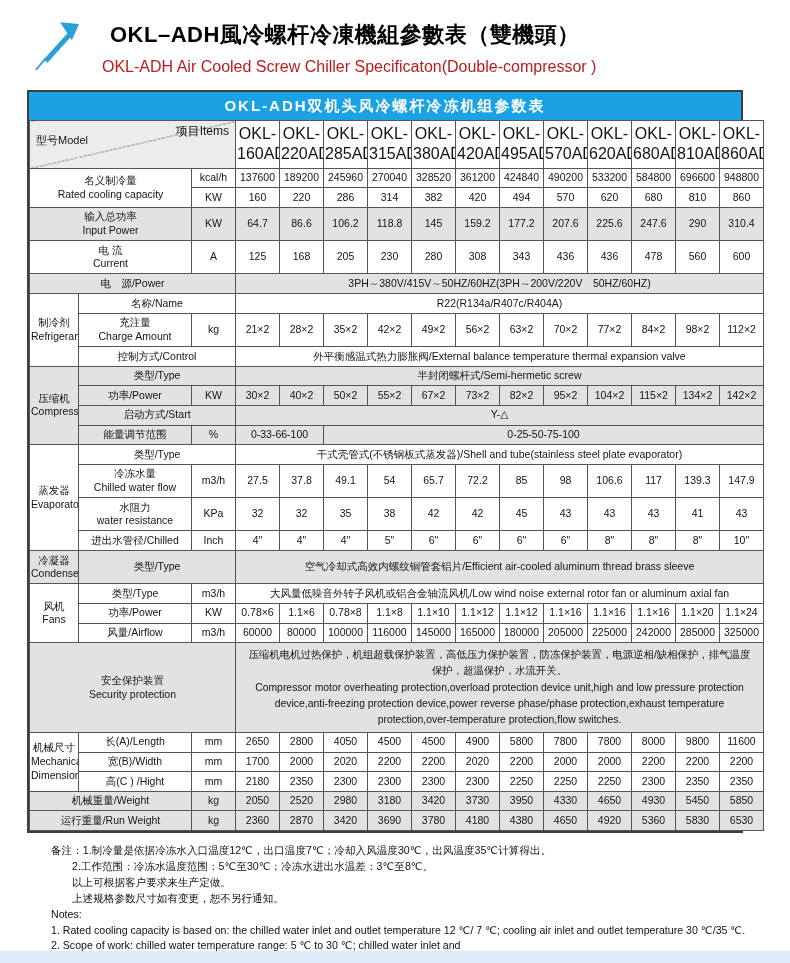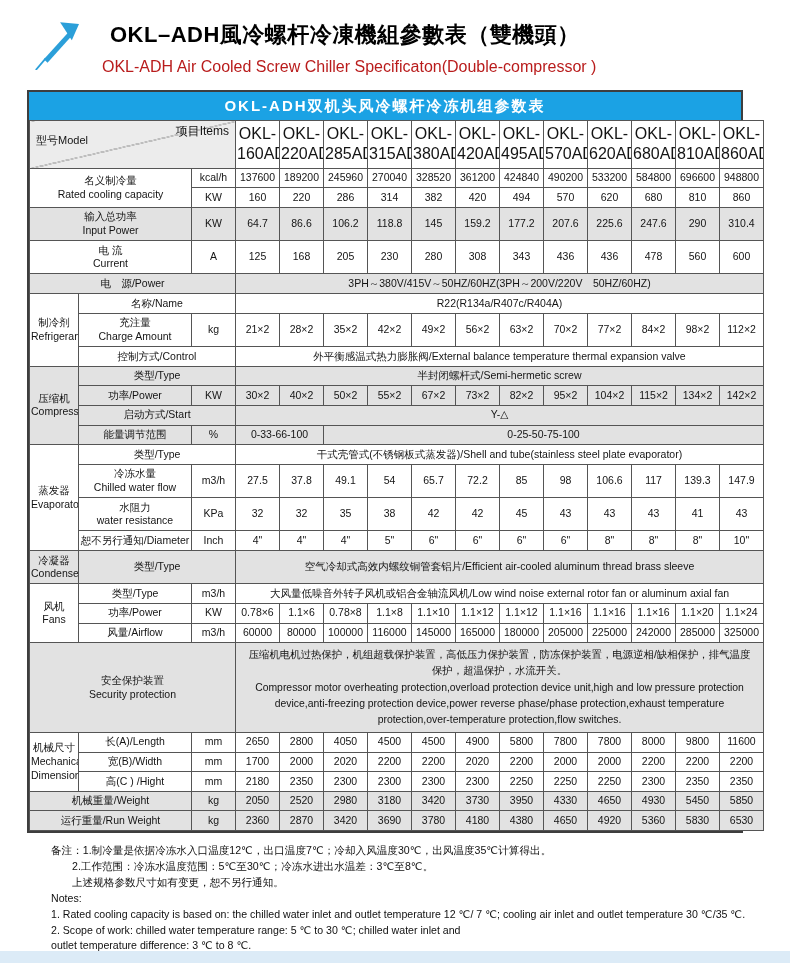--- a/index.html
+++ b/index.html
@@ -261,21 +261,21 @@
           <td class="value">42</td>
           <td class="value">42</td>
           <td class="value">45</td>
           <td class="value">43</td>
           <td class="value">43</td>
           <td class="value">43</td>
           <td class="value">41</td>
           <td class="value">43</td>
         </tr>
         <tr>
-          <td class="label">恕不另行通知/Diameter</td>
+          <td class="label">进出水管径/Chilled</td>
           <td class="unit">Inch</td>
           <td class="value">4"</td>
           <td class="value">4"</td>
           <td class="value">4"</td>
           <td class="value">5"</td>
           <td class="value">6"</td>
           <td class="value">6"</td>
           <td class="value">6"</td>
           <td class="value">6"</td>
           <td class="value">8"</td>
@@ -417,20 +417,21 @@
           <td class="value">5830</td>
           <td class="value">6530</td>
         </tr>
       </tbody>
   </table>
 </div>
 
 <div class="notes">
     <div class="note-line">备注：1.制冷量是依据冷冻水入口温度12℃，出口温度7℃；冷却入风温度30℃，出风温度35℃计算得出。</div>
     <div class="note-line ind">2.工作范围：冷冻水温度范围：5℃至30℃；冷冻水进出水温差：3℃至8℃。</div>
+    <div class="note-line ind">以上可根据客户要求来生产定做。</div>
     <div class="note-line ind">上述规格参数尺寸如有变更，恕不另行通知。</div>
     <div class="note-line">Notes:</div>
     <div class="note-line">1. Rated cooling capacity is based on: the chilled water inlet and outlet temperature 12 ℃/ 7 ℃; cooling air inlet and outlet temperature 30 ℃/35 ℃.</div>
     <div class="note-line">2. Scope of work: chilled water temperature range: 5 ℃ to 30 ℃; chilled water inlet and</div>
     <div class="note-line">outlet temperature difference: 3 ℃ to 8 ℃.</div>
   </div>
 
 <div class="footer-strip"></div>
 
 </body></html>

